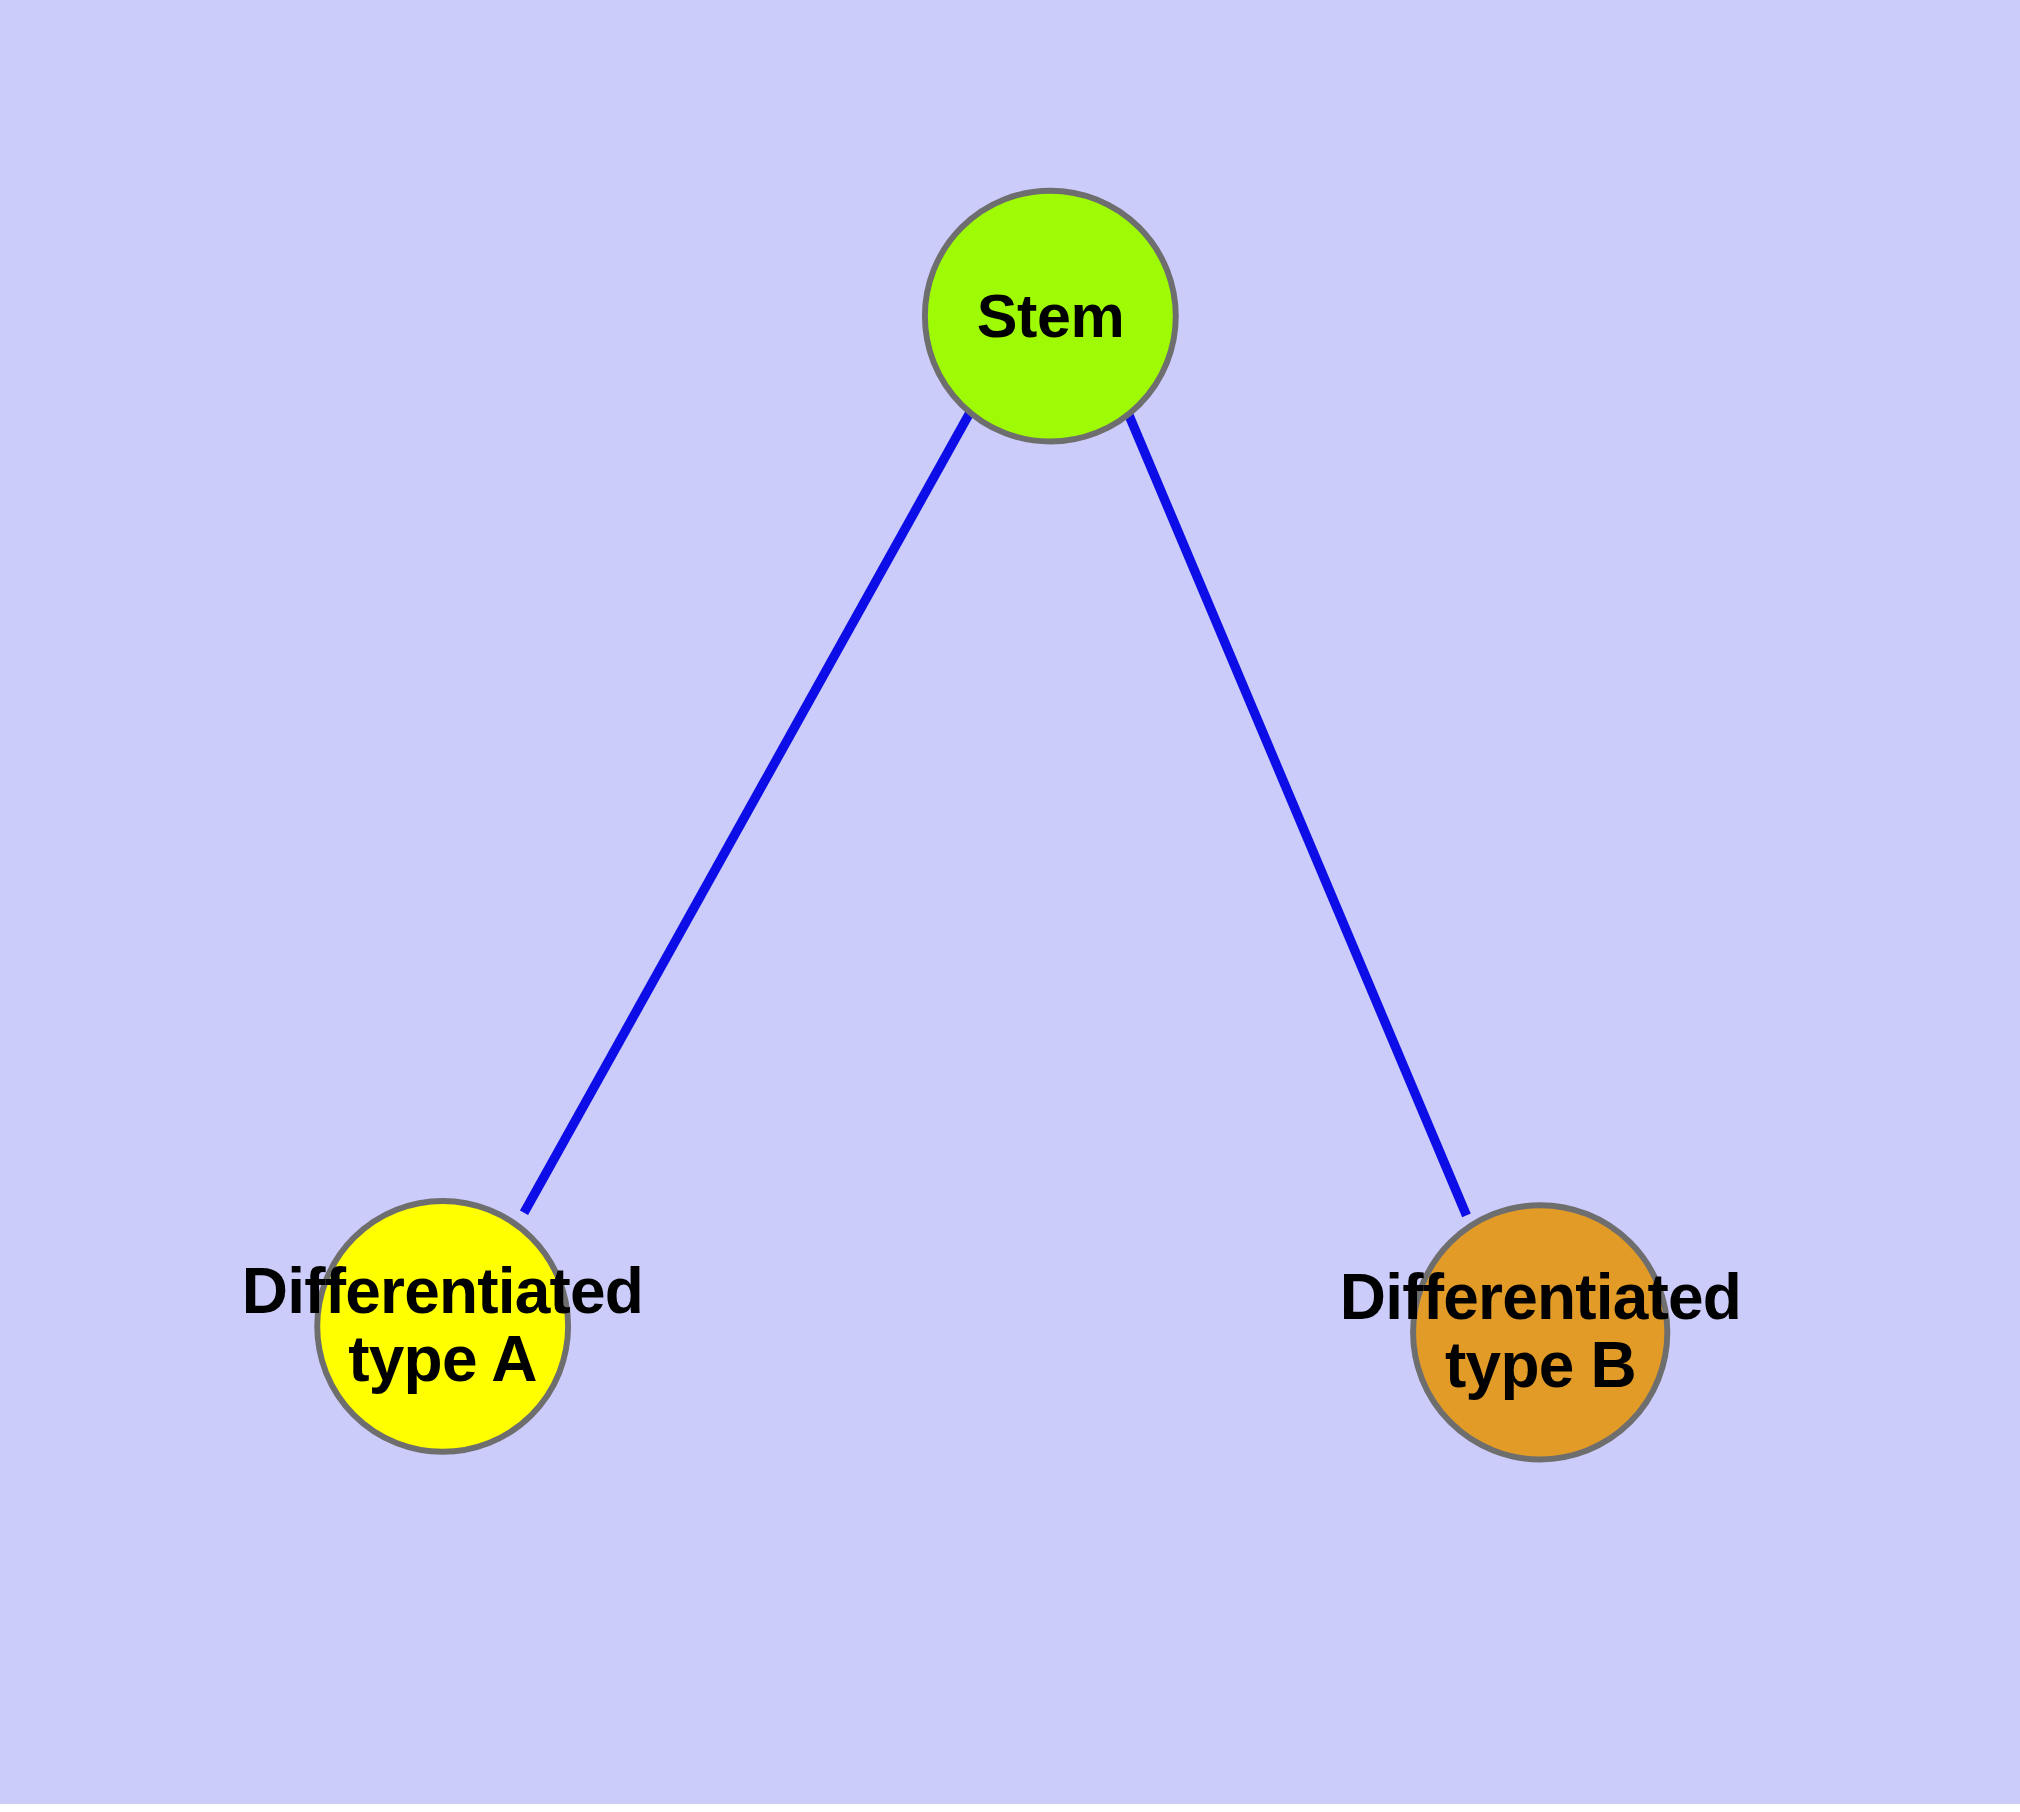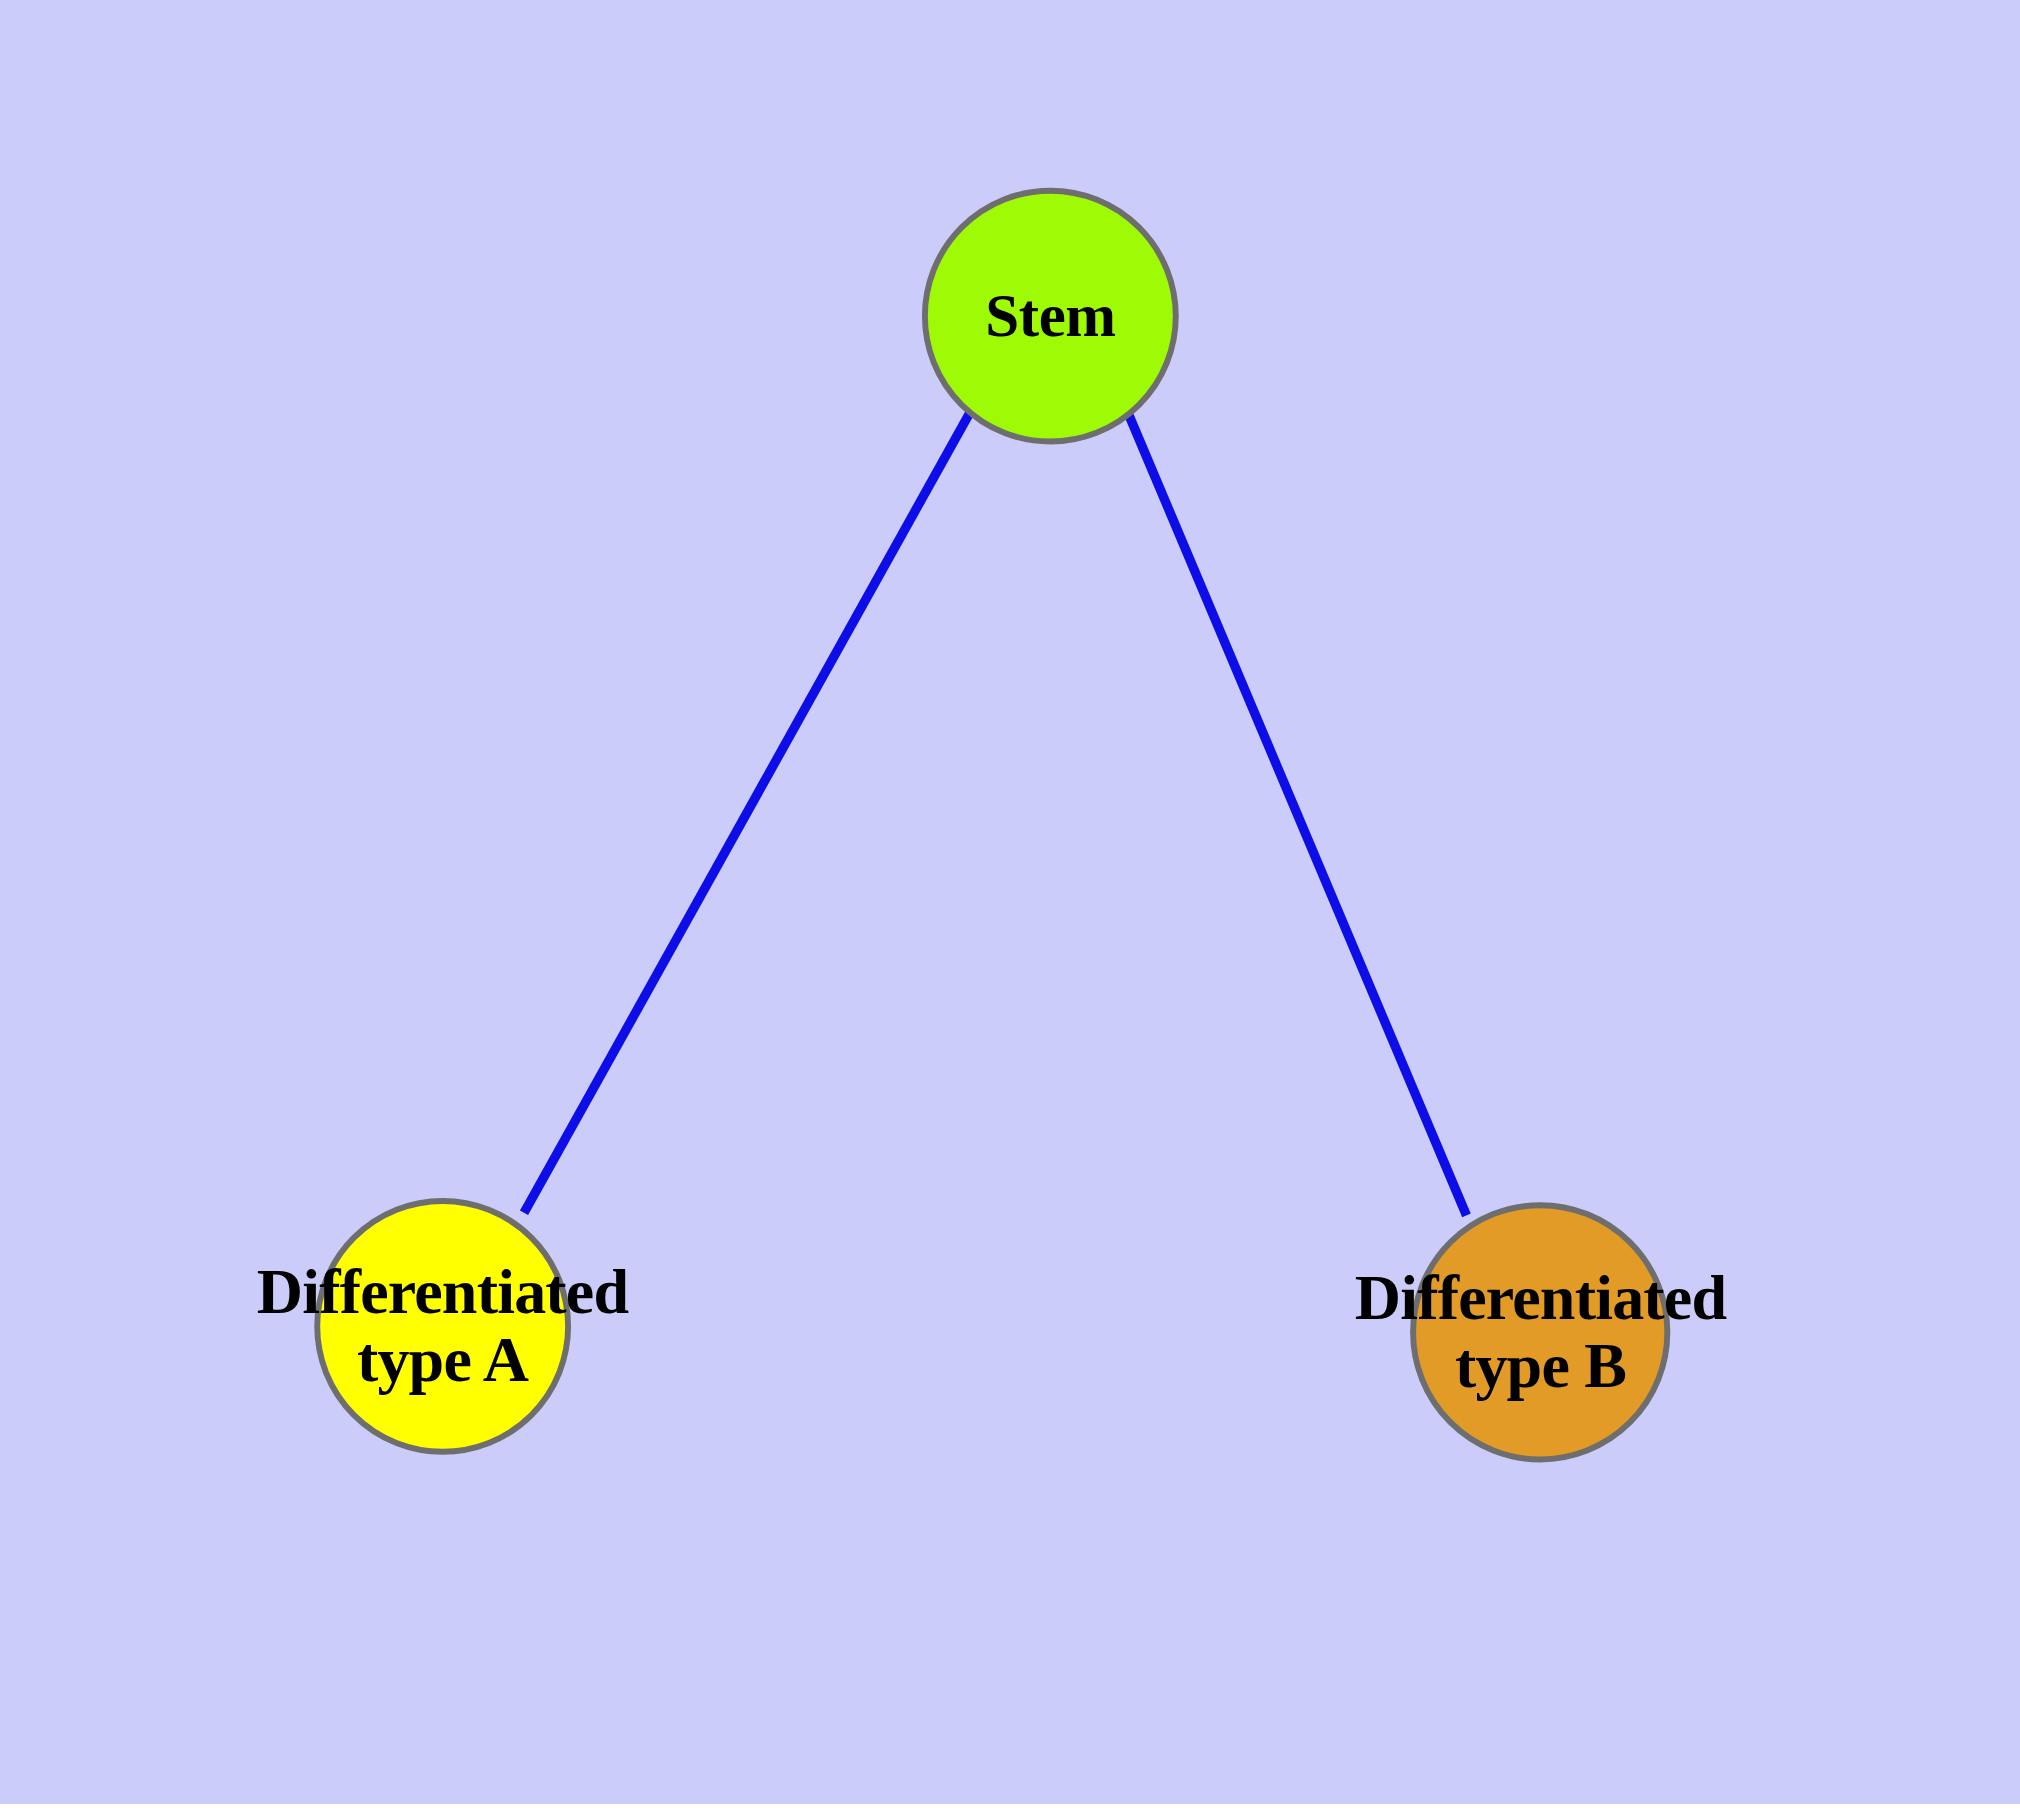--- a/index.html
+++ b/index.html
@@ -6,21 +6,21 @@
     margin: 0;
     padding: 0;
     background: #ffffff;
   }
   #canvas {
     position: relative;
     width: 2021px;
     height: 1812px;
     background: #ffffff;
     overflow: hidden;
-    font-family: Liberation Serif, serif;
+    font-family: Liberation Sans, sans-serif;
   }
   #plot-area {
     position: absolute;
     left: 0;
     top: 0;
     width: 2021px;
     height: 1804px;
     background: #ccccfb;
   }
   #graph-svg {

